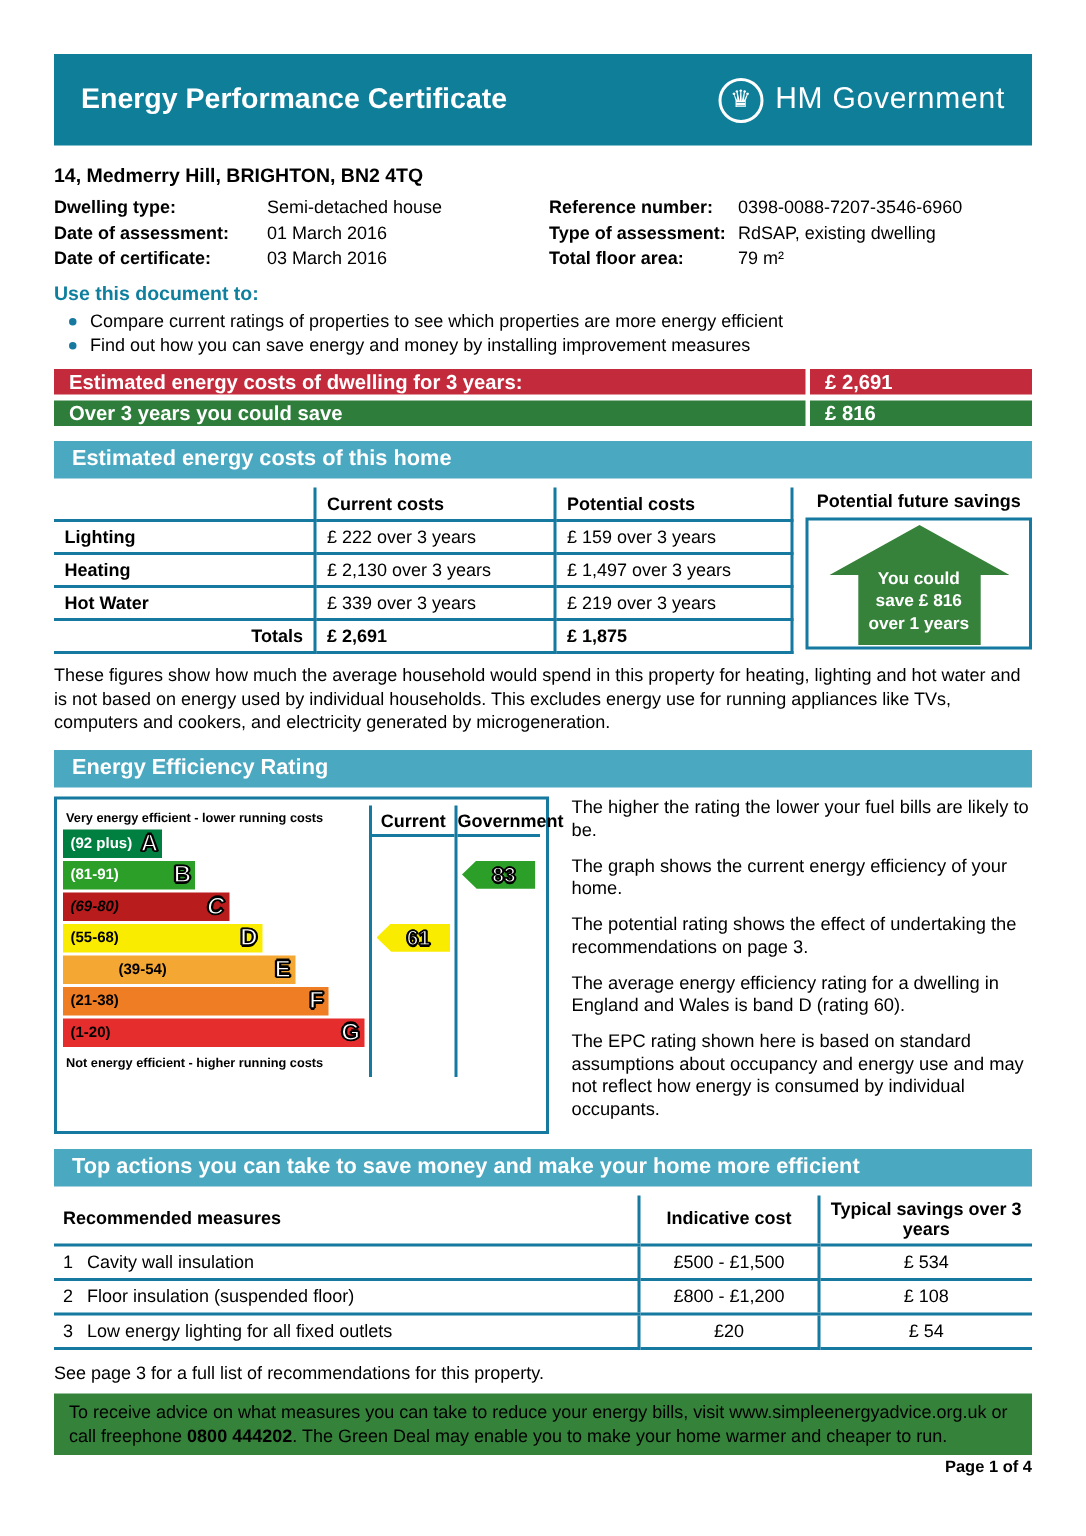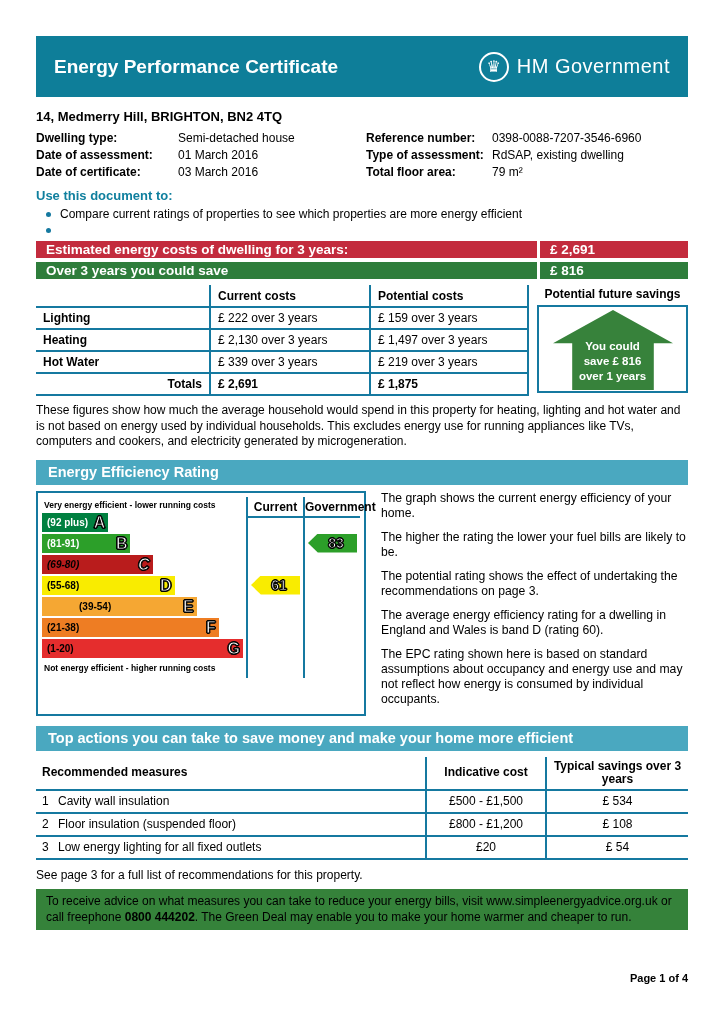--- a/index.html
+++ b/index.html
@@ -176,32 +176,34 @@
     </div>
 
     <div class="use-doc-heading">Use this document to:</div>
     <div class="bullets">
       <div class="bullet-row">
         <span class="dot"></span>
         <span>Compare current ratings of properties to see which properties are more energy efficient</span>
       </div>
       <div class="bullet-row">
         <span class="dot"></span>
+        <span>Find out how you can save energy and money by installing improvement measures</span>
       </div>
     </div>
 
     <div class="sbar sbar-costs">
       <div class="sbar-label" style="background-color: rgb(195, 43, 61);">Estimated energy costs of dwelling for 3 years:</div>
       <div class="sbar-value" style="background-color: rgb(195, 43, 61);">£ 2,691</div>
     </div>
     <div class="sbar sbar-save">
       <div class="sbar-label" style="background-color: rgb(46, 125, 59);">Over 3 years you could save</div>
       <div class="sbar-value" style="background-color: rgb(46, 125, 59);">£ 816</div>
     </div>
 
+    <div class="secbar" style="background-color: rgb(74, 168, 192);">Estimated energy costs of this home</div>
     <div class="costs-wrap">
       <table class="ctable">
         <colgroup>
             <col style="width:174px">
             <col style="width:160px">
             <col style="width:158px">
           </colgroup>
         <tbody>
             <tr>
           <td></td>
@@ -304,22 +306,22 @@
           </div>
           <div class="rate-col">
             <div class="rate-head">Government</div>
             <div class="arrow arrow-potential" style="background-color: rgb(44, 159, 41);">
               <span>83</span>
             </div>
           </div>
         </div>
       </div>
       <div class="eer-text">
+        <p>The higher the rating the lower your fuel bills are likely to be.</p>
         <p>The graph shows the current energy efficiency of your home.</p>
-        <p>The higher the rating the lower your fuel bills are likely to be.</p>
         <p>The potential rating shows the effect of undertaking the recommendations on page 3.</p>
         <p>The average energy efficiency rating for a dwelling in England and Wales is band D (rating 60).</p>
         <p>The EPC rating shown here is based on standard assumptions about occupancy and energy use and may not reflect how energy is consumed by individual occupants.</p>
       </div>
     </div>
 
     <div class="secbar" style="background-color: rgb(74, 168, 192);">Top actions you can take to save money and make your home more efficient</div>
     <table class="actions">
       <colgroup>
           <col style="width:390px">

